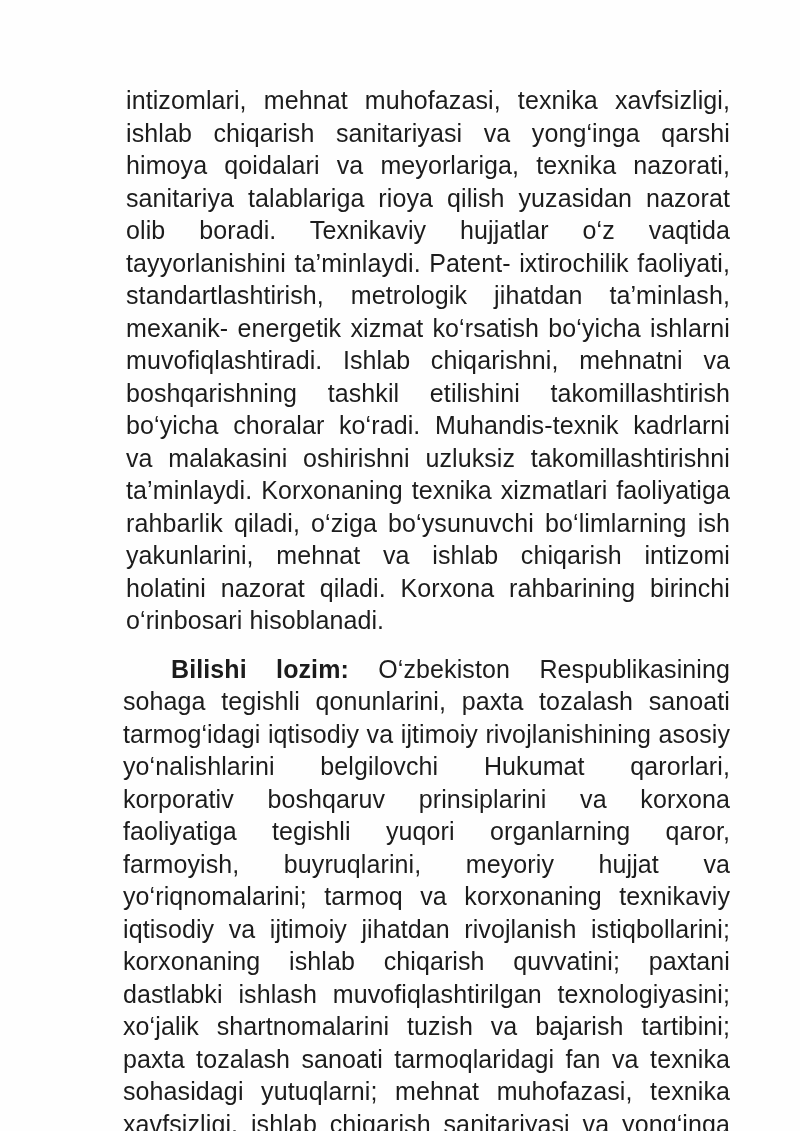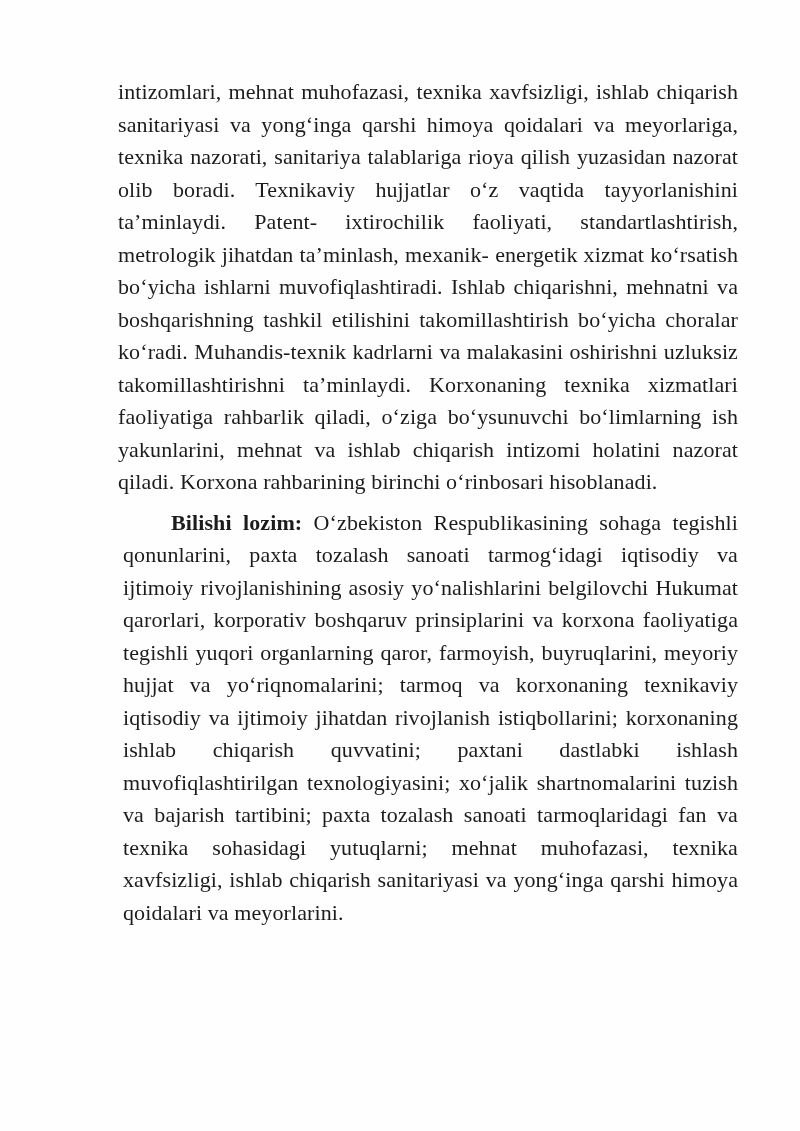--- a/index.html
+++ b/index.html
@@ -13,23 +13,23 @@
     overflow: hidden;
   }
   .page {
     box-sizing: border-box;
     width: 800px;
     height: 1131px;
     background: #fefefe;
     padding: 68px 54px 0 110px;
   }
   .para {
-    margin: 8px;
-    font-family: Liberation Serif, serif;
-    font-size: 22px;
+    margin: 16px;
+    font-family: Liberation Sans, sans-serif;
+    font-size: 25px;
     line-height: 32.5px;
     color: #1c1c1c;
     text-align: justify;
     letter-spacing: 0.1px;
   }
   .para .lead {
     font-weight: bold;
   }
   .para.indented {
     text-indent: 48px;

